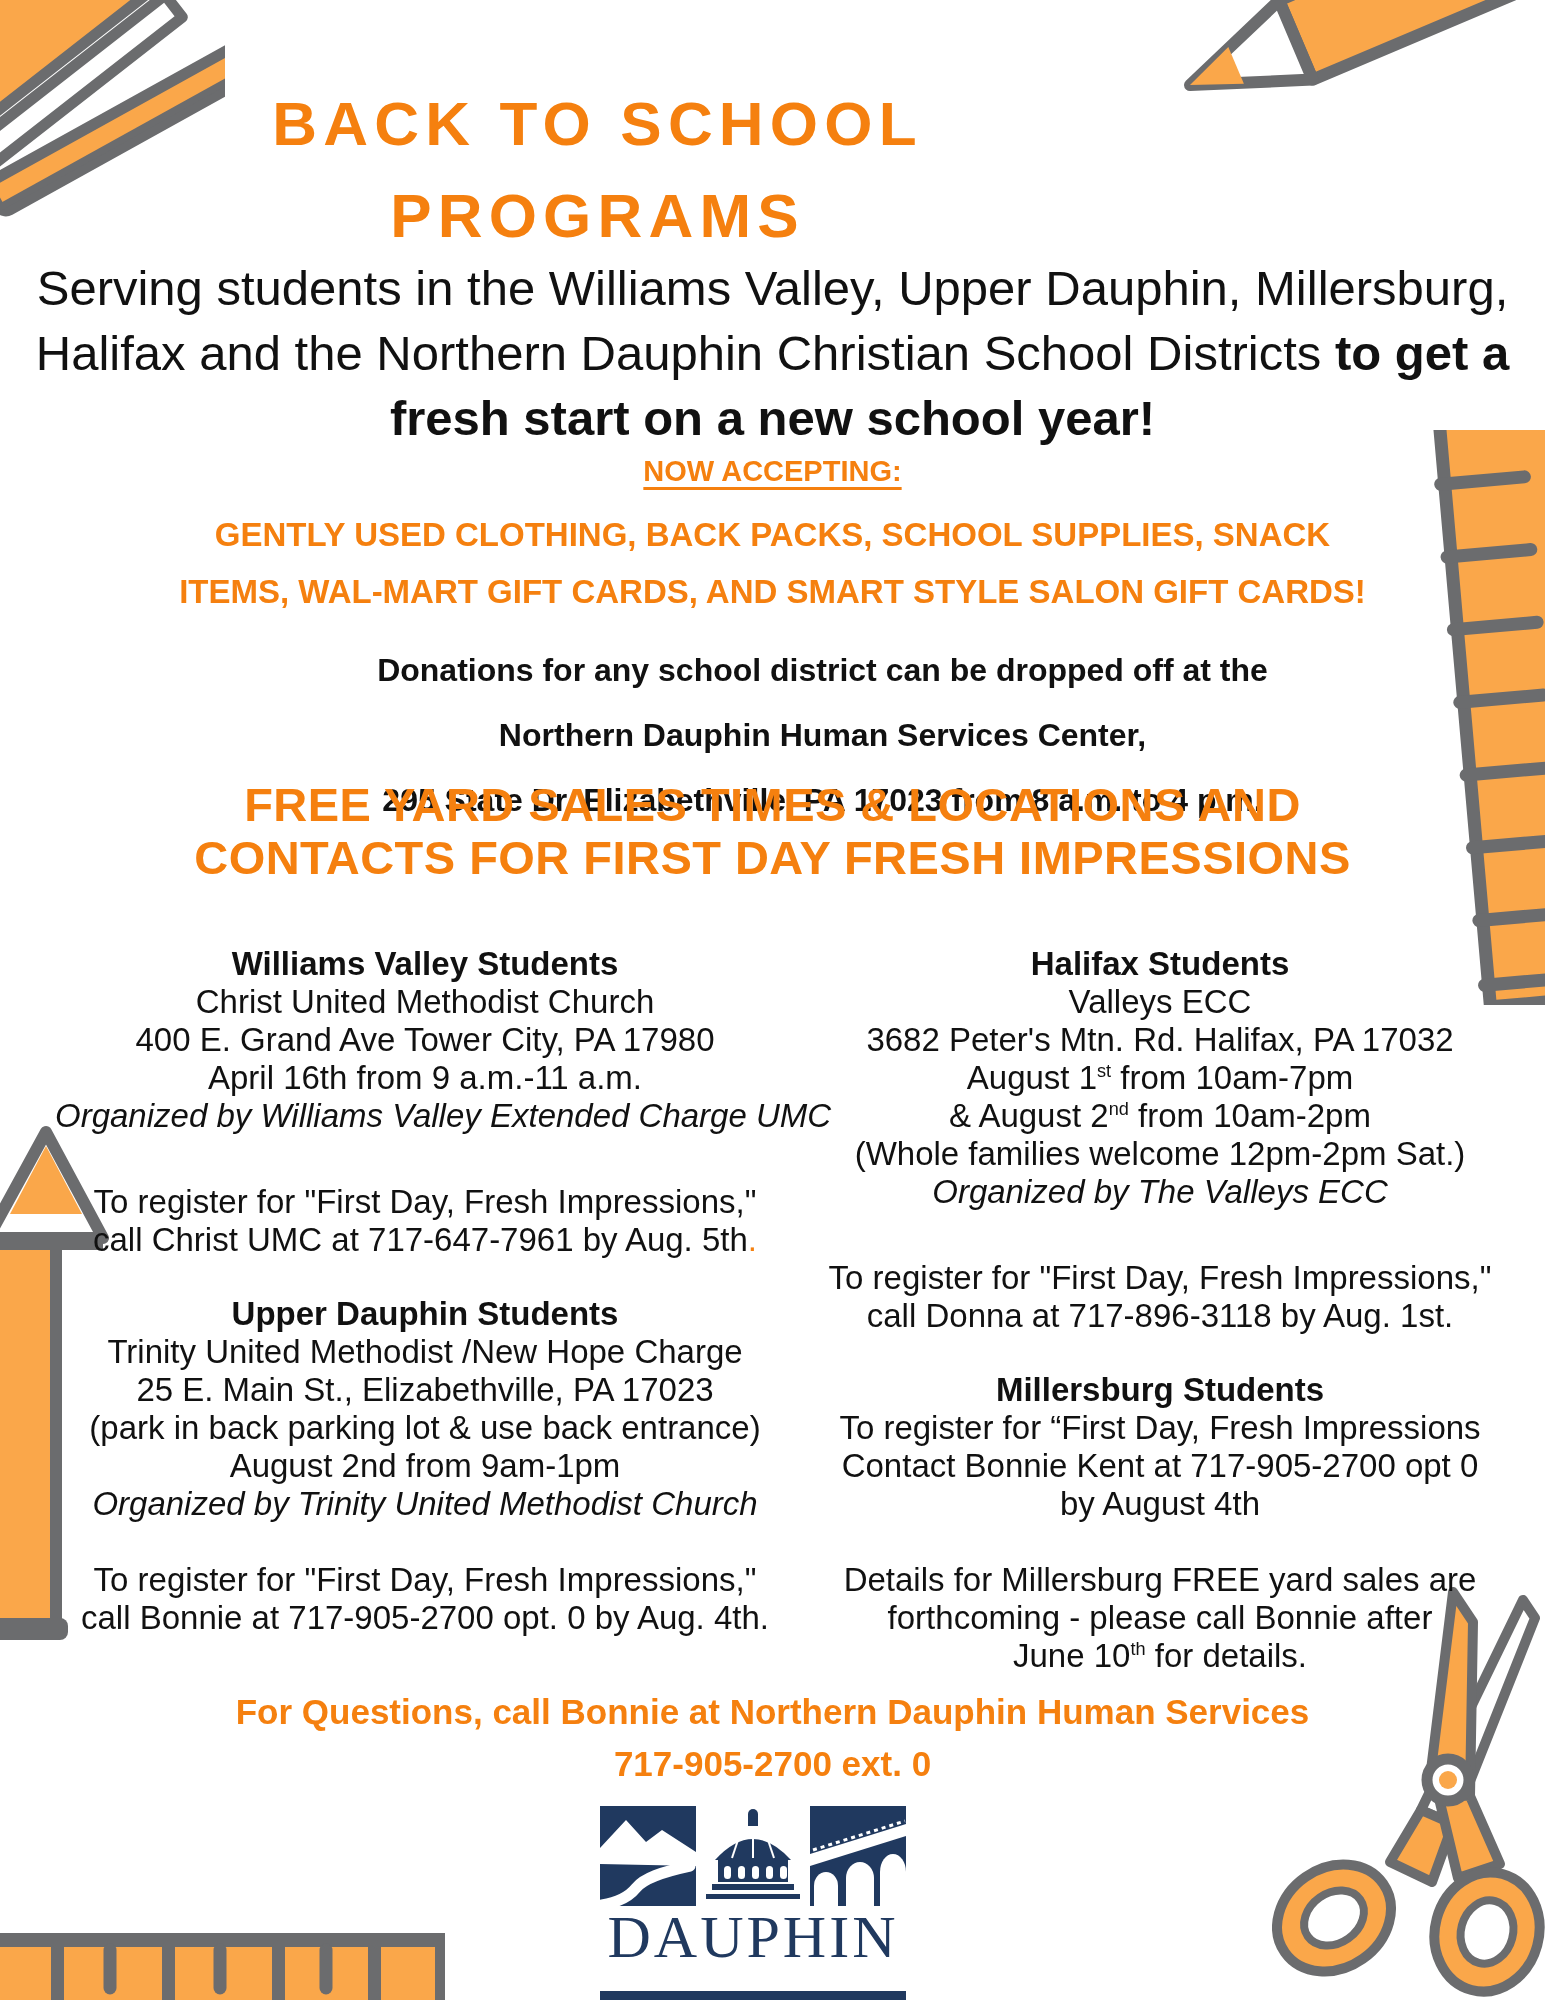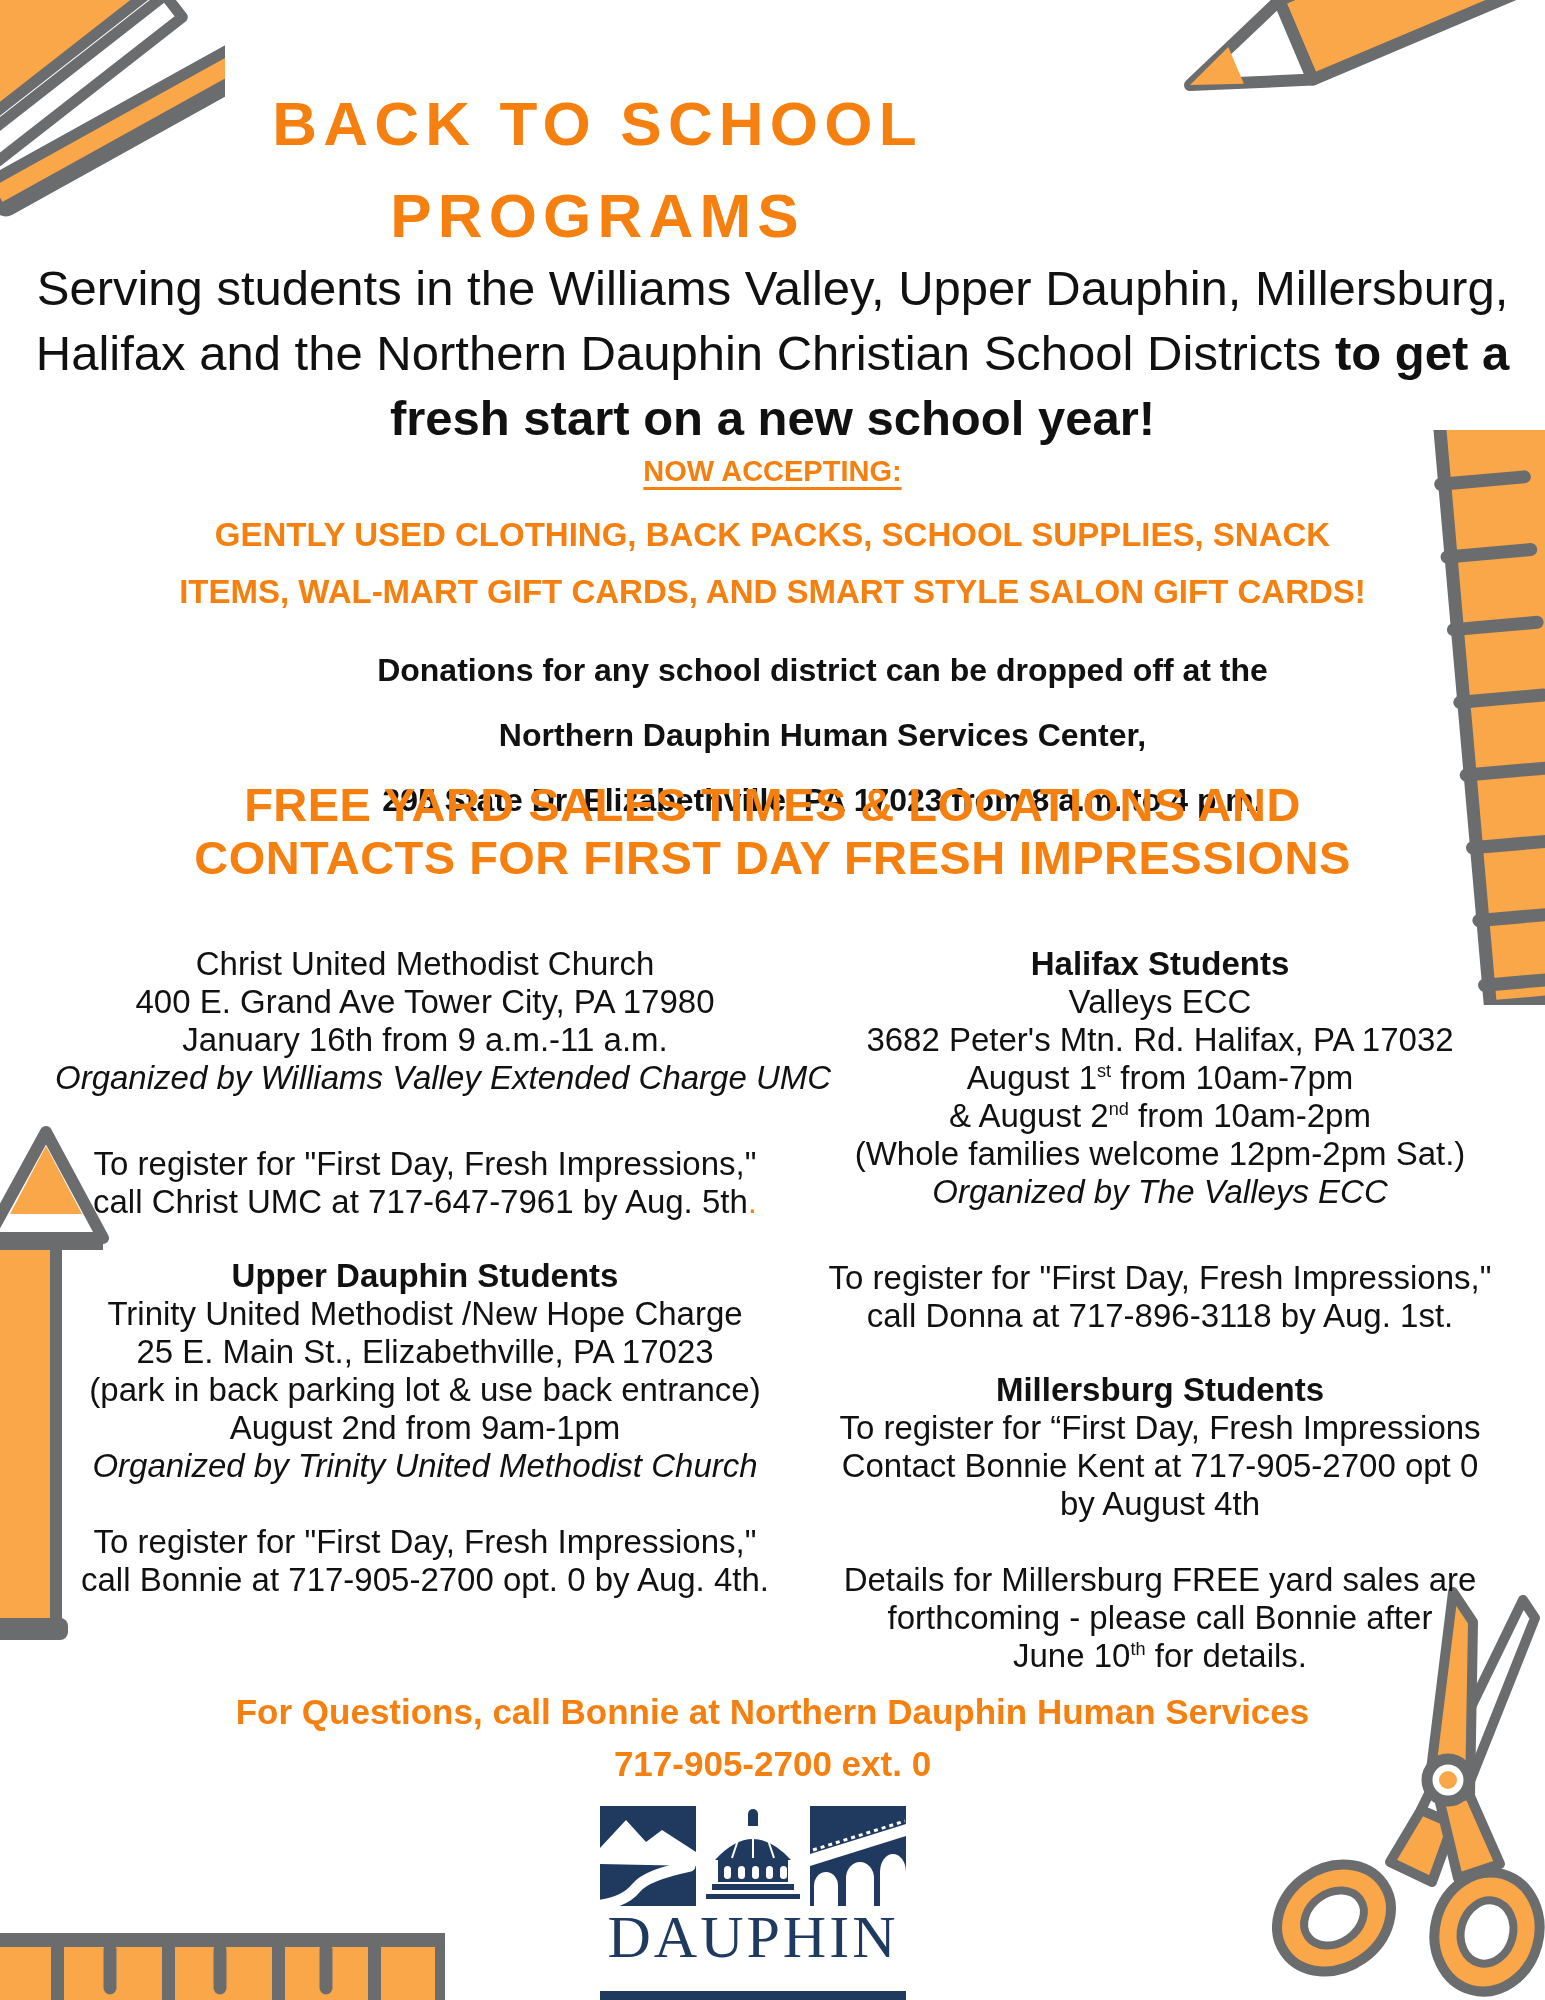--- a/index.html
+++ b/index.html
@@ -161,23 +161,24 @@
     <div class="nowrap">Northern Dauphin Human Services Center,</div>
     <div class="nowrap">295 State Dr. Elizabethville, PA 17023 from 8 a.m. to 4 p.m.</div>
   </div>
 
   <div class="abs yard-heading">
     <div class="nowrap"><span>FREE YARD SALES TIMES &amp; LOCATIONS </span><span class="u">AND</span></div>
     <div class="nowrap">CONTACTS FOR FIRST DAY FRESH IMPRESSIONS</div>
   </div>
 
   <div class="abs col col-left">
+    <div class="line head">Williams Valley Students</div>
     <div class="line">Christ United Methodist Church</div>
     <div class="line">400 E. Grand Ave Tower City, PA 17980</div>
-    <div class="line">January 16th from 9 a.m.-11 a.m.</div>
+    <div class="line">April 16th from 9 a.m.-11 a.m.</div>
     <div class="line it">Organized by Williams Valley Extended Charge UMC</div>
     <div class="sp-48"></div>
     <div class="line">To register for "First Day, Fresh Impressions,"</div>
     <div class="line"><span>call Christ UMC at 717-647-7961 by Aug. 5th</span><span class="orange-dot">.</span></div>
     <div class="gap-36"></div>
     <div class="line head">Upper Dauphin Students</div>
     <div class="line">Trinity United Methodist /New Hope Charge</div>
     <div class="line">25 E. Main St., Elizabethville, PA 17023</div>
     <div class="line">(park in back parking lot &amp; use back entrance)</div>
     <div class="line">August 2nd from 9am-1pm</div>

